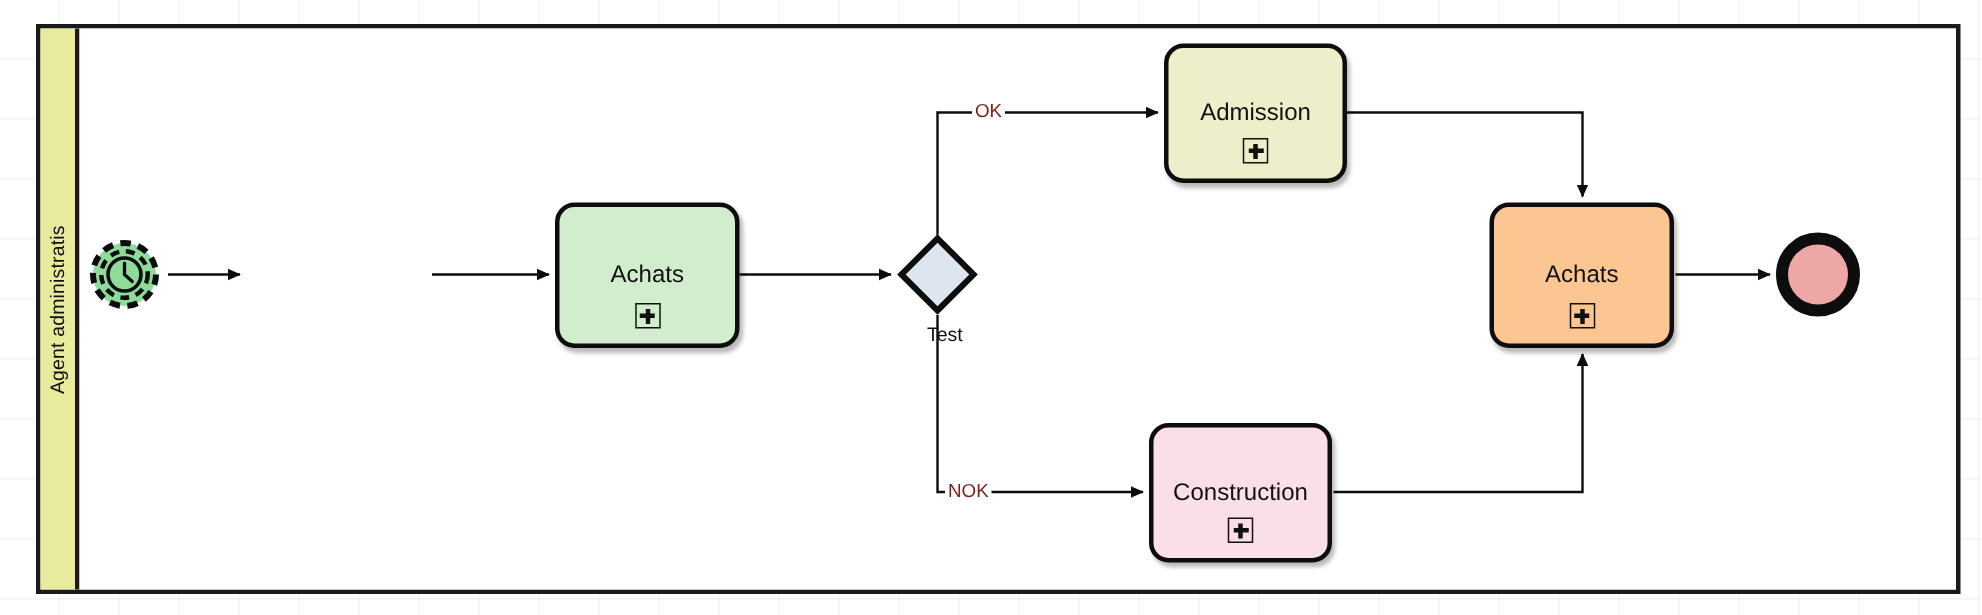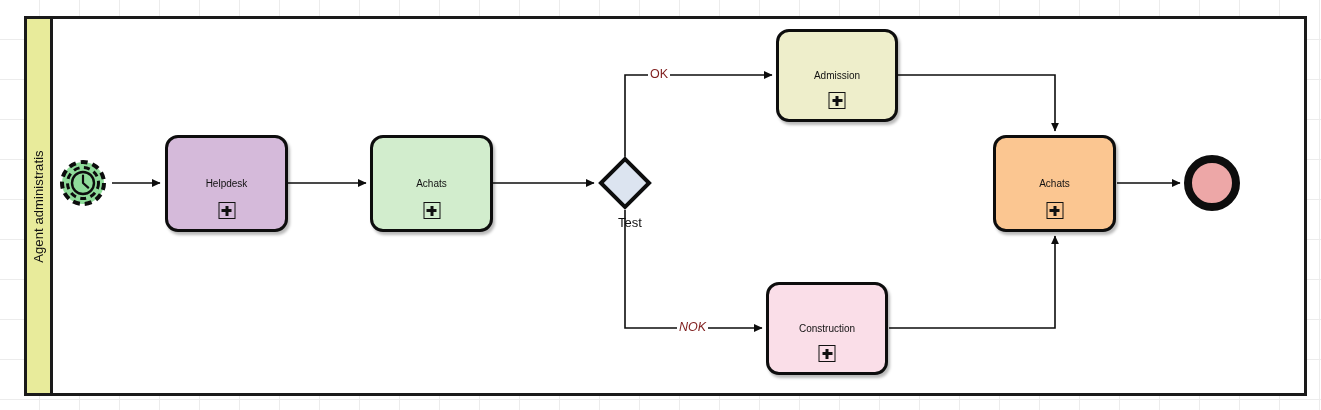--- a/index.html
+++ b/index.html
@@ -78,21 +78,21 @@
     position: absolute;
     box-sizing: border-box;
     border: 3px solid #0d0d0d;
     border-radius: 13px;
     display: flex;
     align-items: center;
     justify-content: center;
     box-shadow: 2px 3px 3px rgba(0,0,0,0.28);
   }
   .task .task-label {
-    font-size: 10px;
+    font-size: 16px;
     color: #111111;
     text-align: center;
     line-height: 1.2;
     pointer-events: none;
   }
   .marker-plus {
     position: absolute;
     bottom: 10px;
     left: 50%;
     transform: translateX(-50%);
@@ -208,24 +208,20 @@
 
     <div id="start-event" style="left:59px; top:159px;">
       <svg width="48" height="48" viewBox="0 0 48 48">
         <circle cx="24" cy="24" r="21" fill="#8fdc9a" stroke="#0d0d0d" stroke-width="4" stroke-dasharray="7 5"></circle>
         <circle cx="24" cy="24" r="15.5" fill="#8fdc9a" stroke="#0d0d0d" stroke-width="3" stroke-dasharray="6 4.5"></circle>
         <circle cx="24" cy="24" r="11" fill="none" stroke="#0d0d0d" stroke-width="2.4"></circle>
         <path d="M24,24 L24,16.5 M24,24 L29.2,28.6" stroke="#0d0d0d" stroke-width="2.2" fill="none" stroke-linecap="round"></path>
       </svg>
     </div>
 
-    <div class="task" style="left:165px; top:135px; width:123px; height:97px; background:#d5bada;">
-      <span class="task-label">Helpdesk</span>
-      <span class="marker-plus"></span>
-    </div>
 
     <div class="task" style="left:370px; top:135px; width:123px; height:97px; background:#d2edcd;">
       <span class="task-label">Achats</span>
       <span class="marker-plus"></span>
     </div>
 
     <div id="gateway" style="left:606px; top:164px;"></div>
     <div id="gateway-label" style="left:574px; top:215px;margin-left:44px;">Test</div>
 
     <div class="task" style="left:776px; top:29px; width:122px; height:93px; background:#eeeecb;">
@@ -239,16 +235,16 @@
     </div>
 
     <div class="task" style="left:993px; top:135px; width:123px; height:97px; background:#fbc691;">
       <span class="task-label">Achats</span>
       <span class="marker-plus"></span>
     </div>
 
     <div id="end-event" style="left:1184px; top:155px;"></div>
 
     <span class="edge-label" style="left:648px; top:67px;">OK</span>
-    <span class="edge-label" style="left:677px; top:320px;font-style:italic;">NOK</span>
+    <span class="edge-label" style="left:630px; top:320px;">NOK</span>
 
   </div>
 </div>
 
 </body></html>

